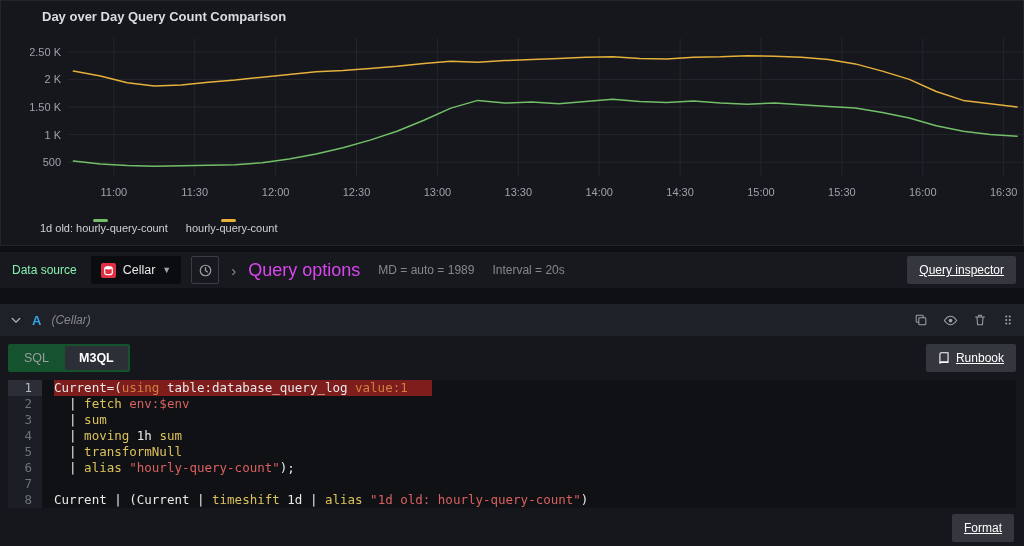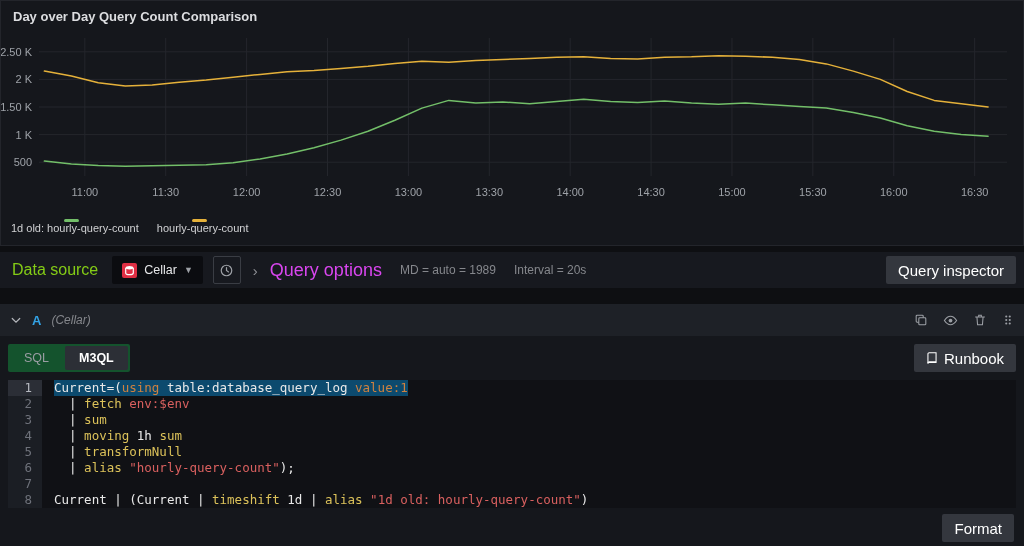--- a/index.html
+++ b/index.html
@@ -7,54 +7,55 @@
   body {
     width:1024px; height:546px; overflow:hidden;
     background:#0e0f12; color:#d8d9da;
     font-family:"Liberation Sans", sans-serif;
     font-size:12px;
   }
   
   .chart-panel {
     height:246px; background:#15171c; border:1px solid #23252b;
     position:relative;
+    padding-left:29px;
   }
   .panel-title {
     padding:8px 12px 2px 12px; font-size:13px; font-weight:700; color:#dcdde0;
   }
   svg.chart { display:block; }
   svg.chart text { font-family:"Liberation Sans", sans-serif; }
   .legend { display:flex; gap:18px; align-items:center; padding:1px 10px; font-size:11px; color:#d0d1d3; }
   .legend-item { display:flex; align-items:center; cursor:pointer;flex-direction:column; }
   .legend-item .sw { width:15px; height:3px; border-radius:2px; display:inline-block; margin-right:6px; }
   
   .toolbar {
     margin-top:6px; height:36px; background:#17191f;
     display:flex; align-items:center; padding:0 8px; gap:10px;
   }
-  .ds-label { font-size:16px; font-weight:500; color:#84cc16; padding:0 4px; }
+  .ds-label { font-size:12px; font-weight:500; color:#86efac; padding:0 4px; }
   .ds-picker {
     display:flex; align-items:center; gap:7px; background:#0b0c10;
     border-radius:2px; height:28px; padding:0 10px; cursor:pointer; color:#e6e7e9;
     font-size:12.5px;
   }
   .caret { color:#9da0a6; font-size:9px; }
   .icon-btn {
     width:28px; height:28px; border:1px solid #3a3d44; background:transparent;
     border-radius:2px; display:flex; align-items:center; justify-content:center;
     color:#9da0a6; cursor:pointer; padding:0;
   }
   .chev-right { color:#8e9095; font-size:15px; line-height:1; margin:0 2px; }
   .q-options { color:#d946ef; font-size:18px; font-weight:500; cursor:pointer; text-decoration:none; }
   .meta { color:#85878c; font-size:12px; margin-left:8px; }
   .spacer { flex:1; }
   .btn {
     background:#34373e; color:#fff; border:none; border-radius:2px;
-    height:28px; padding:0 12px; font-size:15px; font-weight:500;
-    font-family:inherit; cursor:pointer; display:inline-flex; align-items:center; gap:6px;
+    height:28px; padding:0 12px; font-size:12px; font-weight:500;
+    font-family:inherit; cursor:pointer; display:inline-flex; align-items:center; gap:6px;text-decoration:underline;
   }
   
   .query-section { margin-top:16px; background:#15171c; height:242px; }
   .query-header {
     height:32px; background:#1e2127; display:flex; align-items:center;
     gap:10px; padding:0 10px;
   }
   .collapse-chev { color:#b3b5ba; display:flex; cursor:pointer; }
   .q-letter { color:#33a2e5; font-weight:700; font-size:13px; cursor:pointer; }
   .q-ds { color:#85878c; font-style:italic; font-size:12px; }
@@ -73,21 +74,21 @@
     margin-top:8px; background:#101115;
     font-family:"DejaVu Sans Mono", monospace; font-size:12.5px; line-height:16px;
   }
   .ed-line { display:flex; }
   .ed-num {
     width:34px; flex:0 0 34px; text-align:right; padding-right:10px;
     color:#6e717a; background:#1b1e24; user-select:none;
   }
   .ed-code { white-space:pre; padding-left:12px; flex:1; color:#e8e8e8; }
   .ed-line.hl .ed-num { background:#2b2e36; color:#b6b9c0; }
-  .hl-bg { background:#0c4a6e; display:inline-block; padding-right:0; }
+  .hl-bg { background:#7f1d1d; display:inline-block; padding-right:24px; }
   .tk-p   { color:var(--tk-p,#e8e8e8); }
   .tk-kw  { color:var(--tk-kw,#cf8240); }
   .tk-fn  { color:var(--tk-fn,#dcc25a); }
   .tk-str { color:var(--tk-str,#d9605f); }
   
   .actions { display:flex; justify-content:flex-end; gap:8px; padding:6px 2px 0 0;align-items:flex-end; }
 </style>
 </head>
 <body>
 

